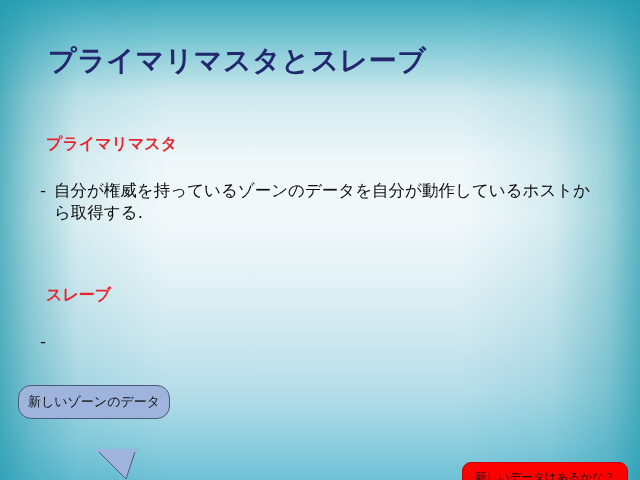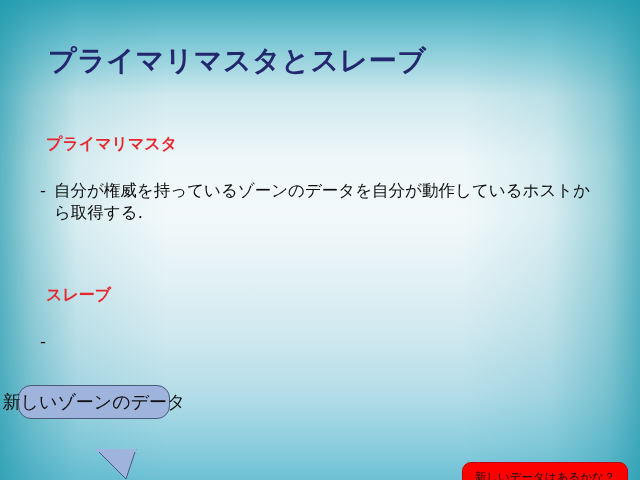--- a/index.html
+++ b/index.html
@@ -80,21 +80,21 @@
   #bullet-1 { top: 121px; }
   #bullet-2 { top: 207px; }
 
   
   .bubble {
     position: absolute;
     box-sizing: border-box;
     display: flex;
     align-items: center;
     justify-content: center;
-    font-size: 18px;
+    font-size: 13px;
     white-space: nowrap;
   }
   .bubble-blue {
     background: #9fb4dd;
     border: 1px solid #4a5a7a;
     border-radius: 13px;
     color: #101010;
   }
   .bubble-red {
     background: #fd0000;

